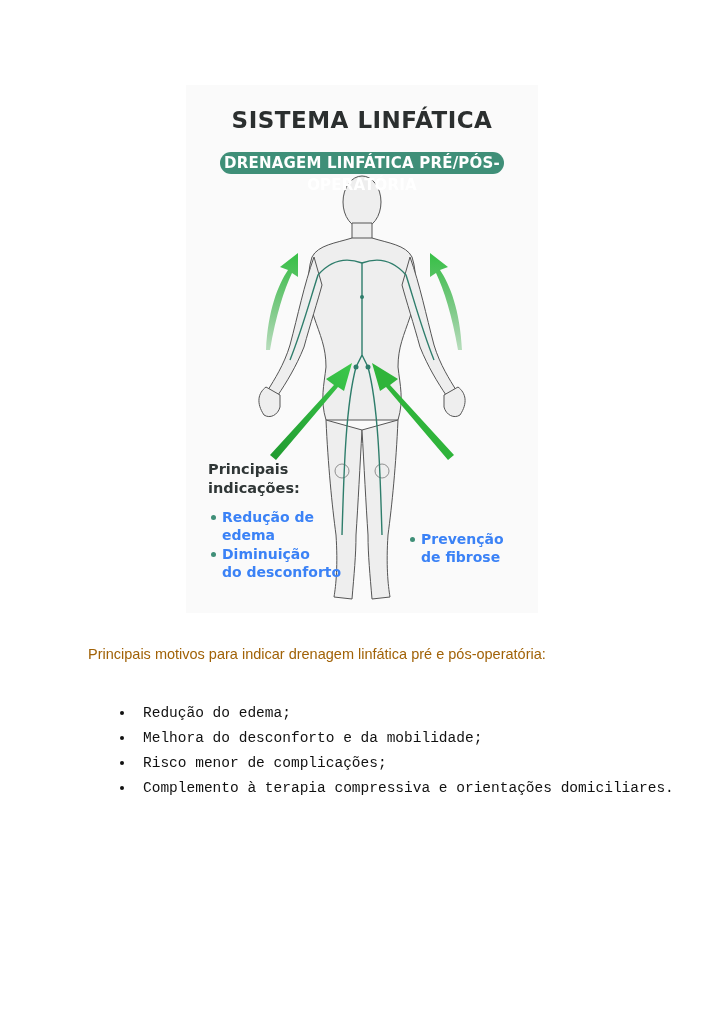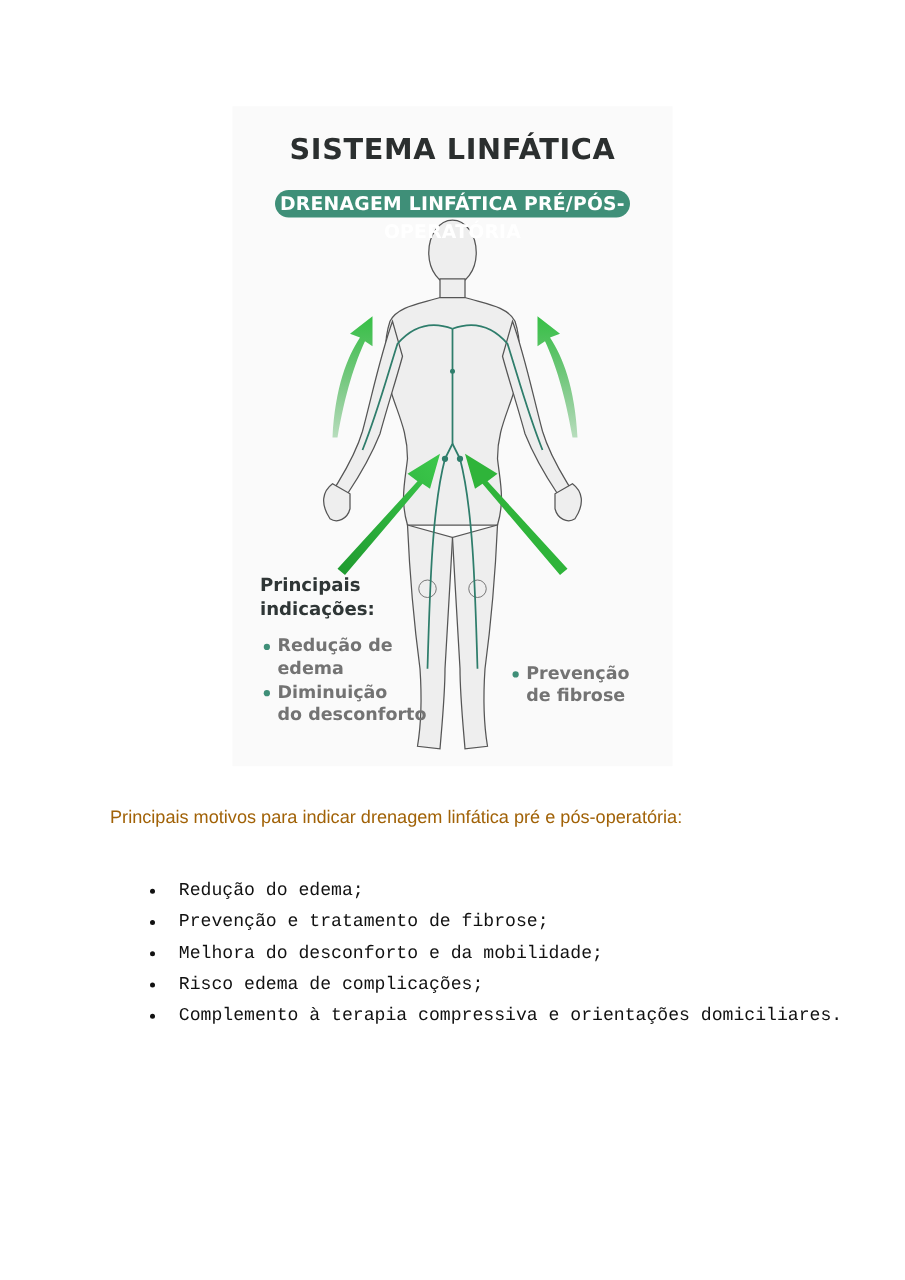--- a/index.html
+++ b/index.html
@@ -23,21 +23,21 @@
     line-height: 22px; text-align: center; letter-spacing: 0.2px;
   }
   .body-svg { position: absolute; left: 0; top: 0; }
   .ind-title {
     position: absolute; left: 22px; top: 375px;
     font-family: "DejaVu Sans", sans-serif; font-weight: bold; font-size: 14.5px;
     line-height: 19px; color: #2f3636; width: 120px;
   }
   .ind-item {
     position: absolute; font-family: "DejaVu Sans", sans-serif; font-weight: bold;
-    font-size: 14px; line-height: 18px; color: #737373;
+    font-size: 14px; line-height: 18px; color: #3b82f6;
   }
   .ind-item .dot {
     position: absolute; left: -11px; top: 7px; width: 5px; height: 5px;
     border-radius: 50%; background: #3f8f78;
   }
   .doc-text {
     position: absolute; left: 88px; top: 646px; font-size: 14.5px; color: #a16207;
   }
   .doc-list {
     position: absolute; left: 107px; top: 692px; margin: 11px; padding: 0; list-style: none; font-family: Liberation Mono, monospace;
@@ -136,17 +136,16 @@
     <span class="dot"></span>
     <div>Prevenção</div>
     <div>de fibrose</div>
   </div>
 </div>
 
 <div class="doc-text">Principais motivos para indicar drenagem linfática pré e pós-operatória:</div>
 
 <ul class="doc-list">
   <li><span class="bullet"></span><span>Redução do edema;</span></li>
-  <li><span class="bullet"></span><span>Prevenção e tratamento de fibrose;</span></li>
   <li><span class="bullet"></span><span>Melhora do desconforto e da mobilidade;</span></li>
-  <li><span class="bullet"></span><span>Risco edema de complicações;</span></li>
+  <li><span class="bullet"></span><span>Risco menor de complicações;</span></li>
   <li><span class="bullet"></span><span>Complemento à terapia compressiva e orientações domiciliares.</span></li>
 </ul>
 
 </body></html>

